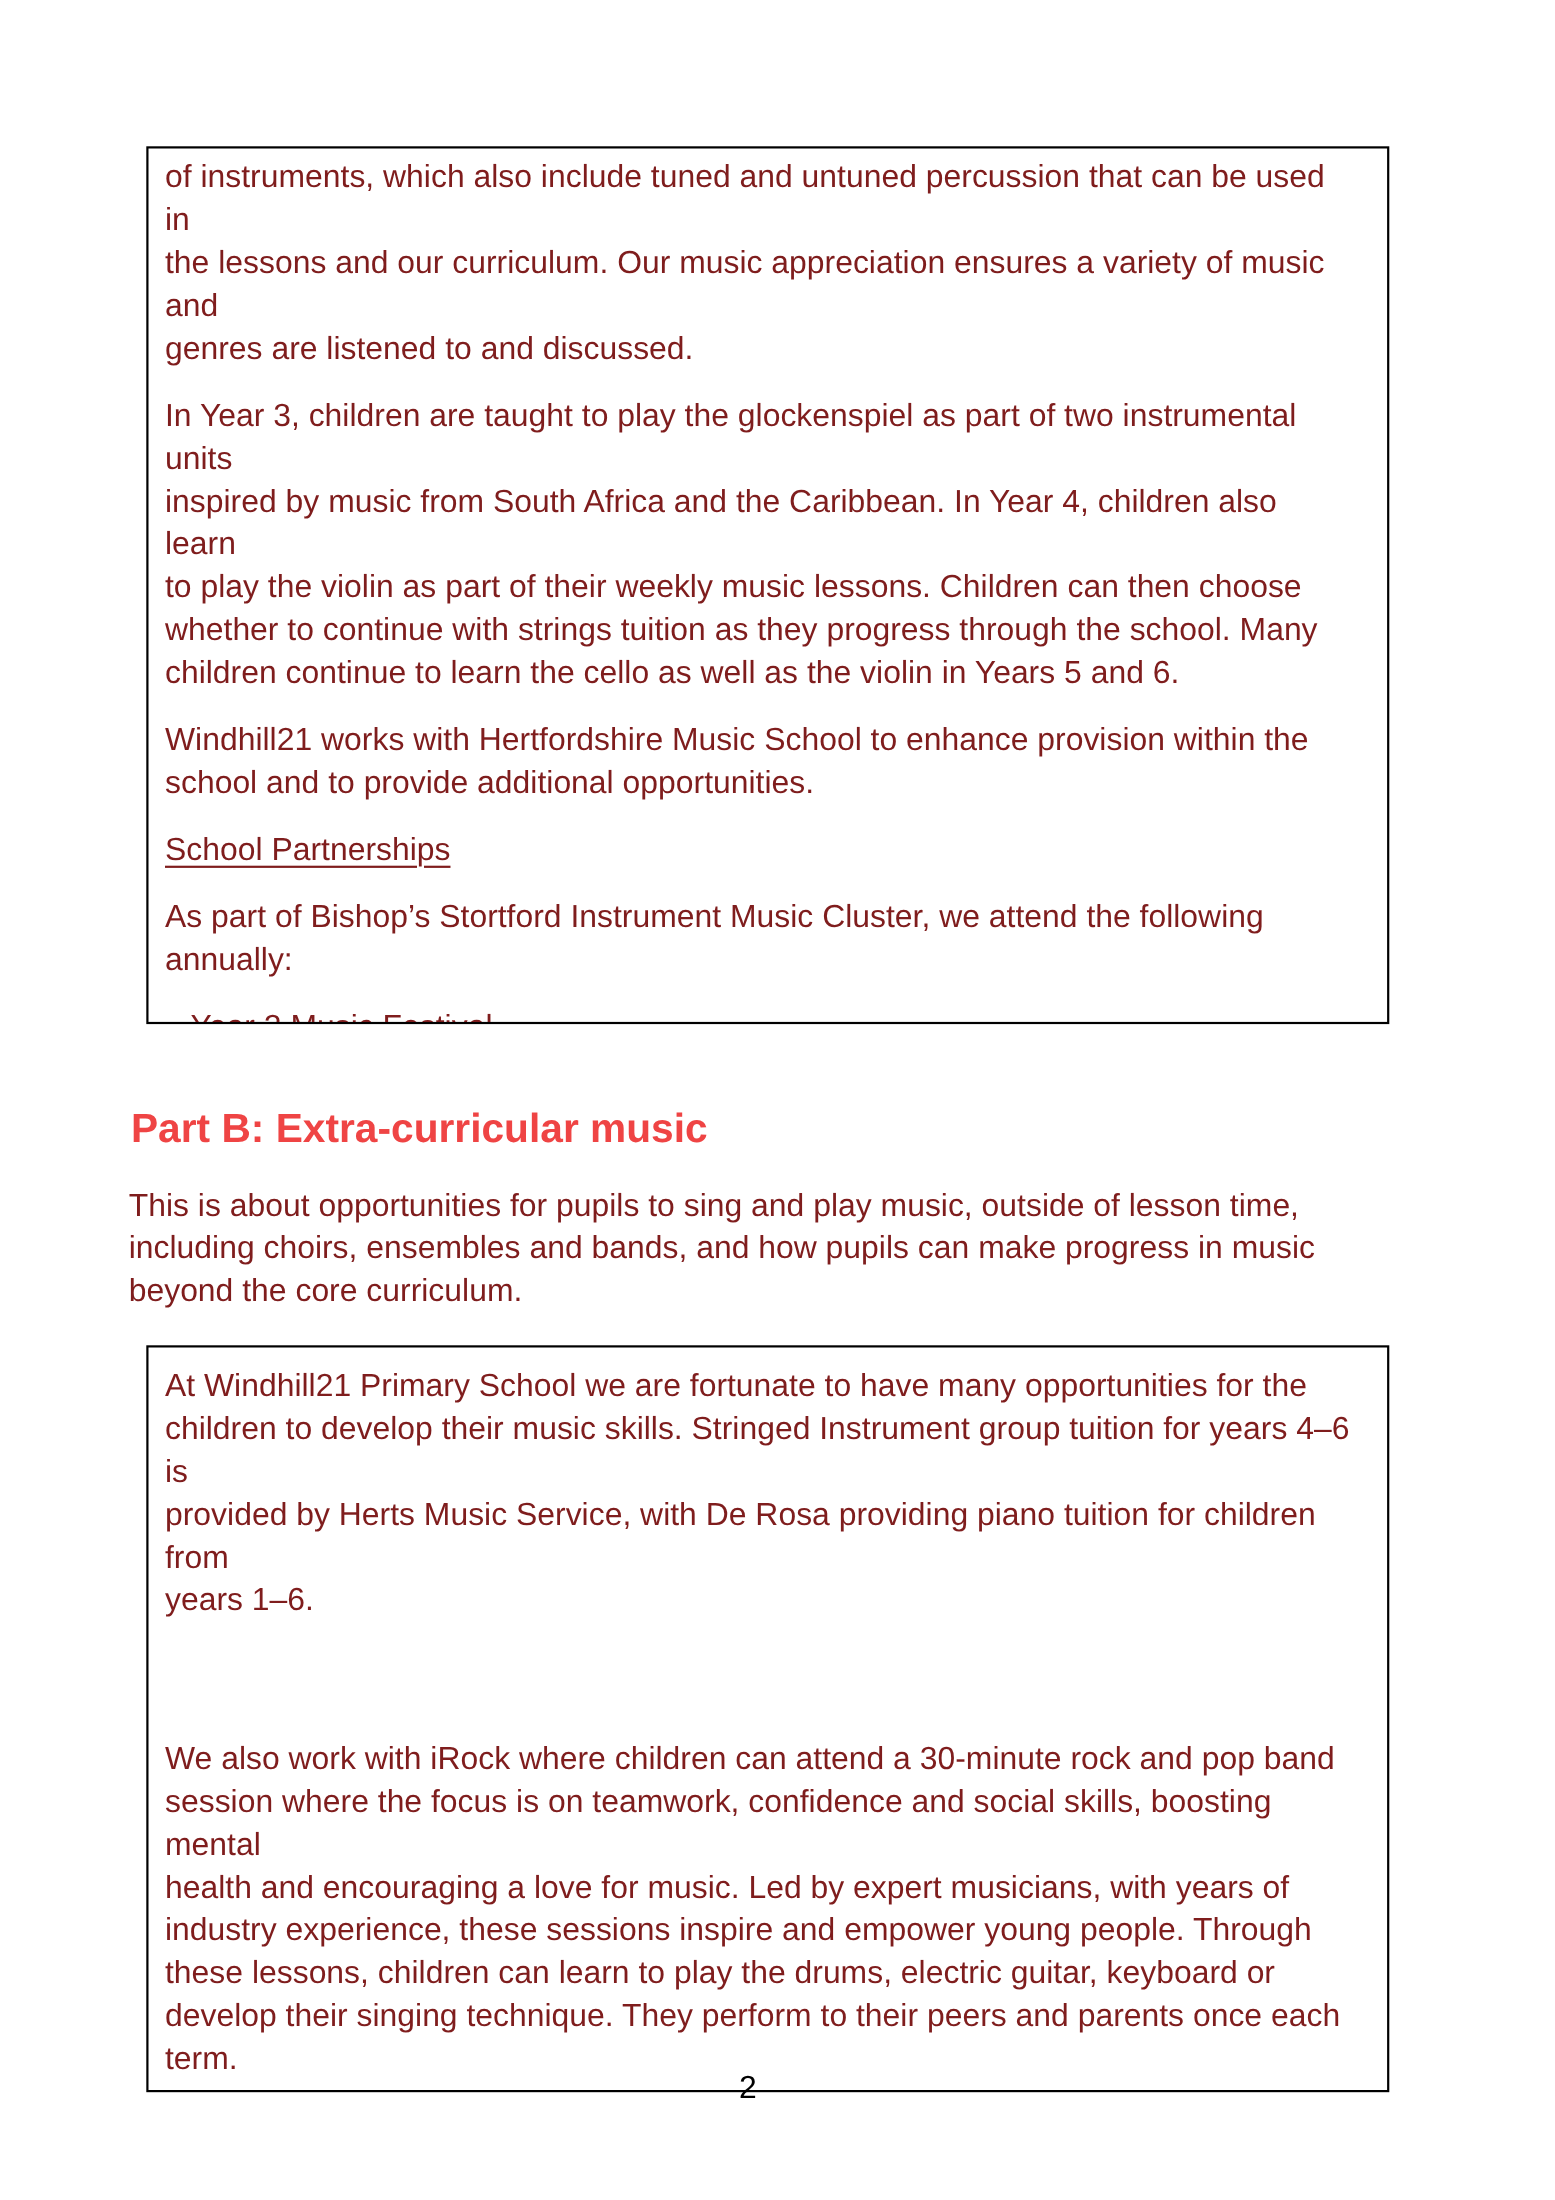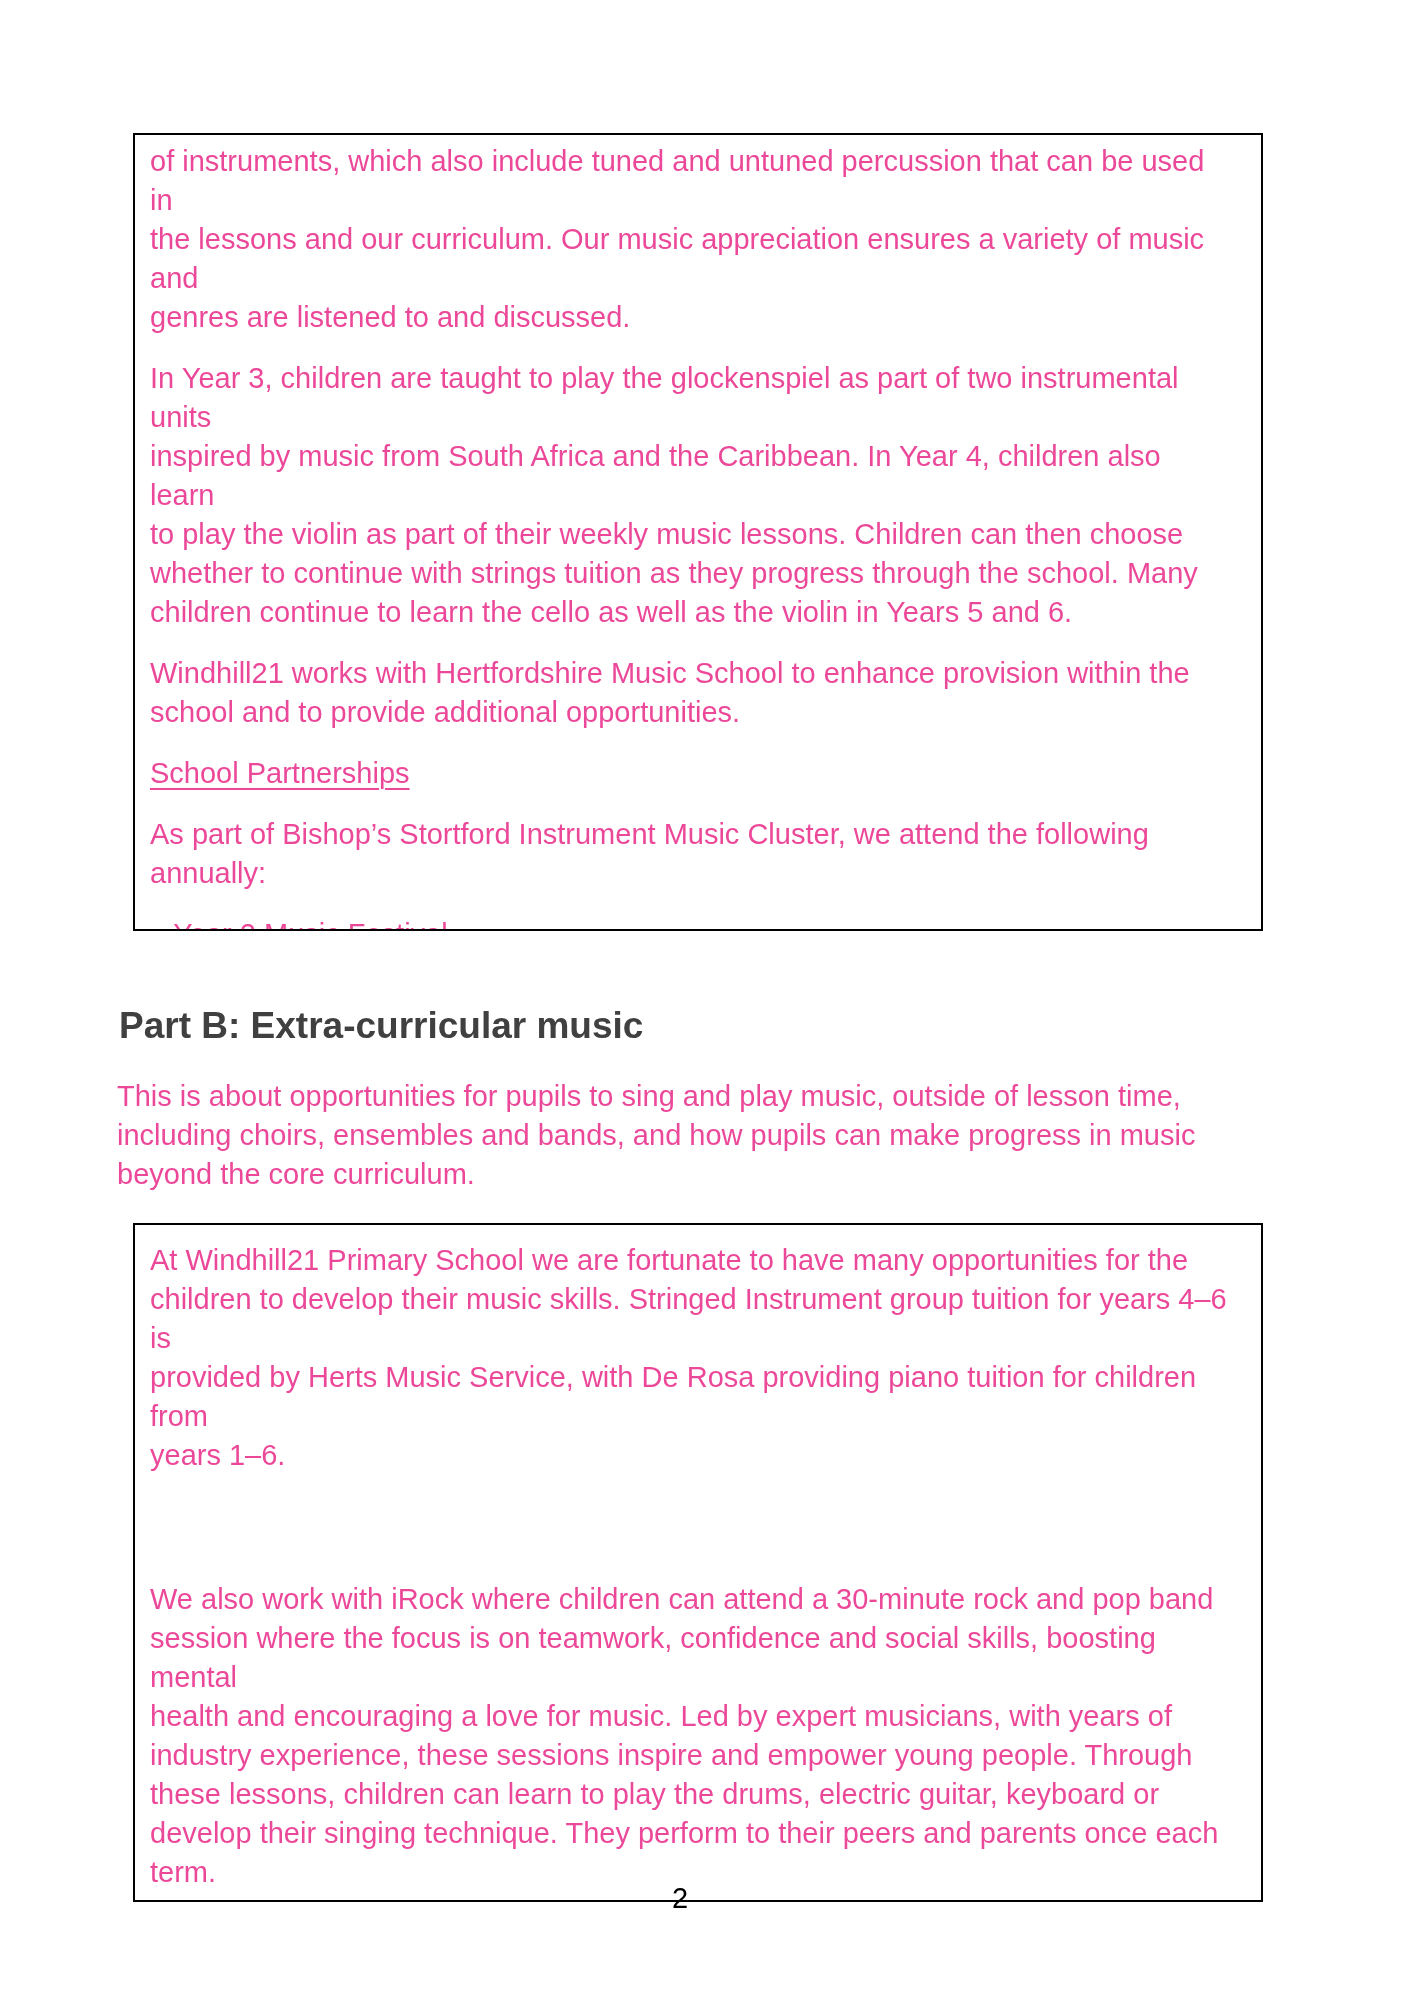--- a/index.html
+++ b/index.html
@@ -22,38 +22,38 @@
     overflow: hidden;
     background: #ffffff;
   }
   .box-curricular { top: 133px; height: 798px; }
   .box-extracurricular { top: 1223px; height: 679px; padding-top: 16px; }
   .textbox p, .intro-para {
     font-size: 29px;
     line-height: 39px;
     white-space: pre-line;
     margin-bottom: 22px;
-    color: #ec4899;
+    color: #7f1d1d;
   }
   .subheading {
     text-decoration: underline;
     text-decoration-thickness: 2px;
     text-underline-offset: 5px;
   }
   .bullet-item { display: flex; }
   .bullet-glyph { margin-right: 13px; }
   .blank-line { height: 61px; }
   .part-b-heading {
     position: absolute;
     left: 119px;
     top: 1003px;
     font-size: 37px;
     line-height: 46px;
     font-weight: bold;
-    color: #404040;
+    color: #ef4444;
     white-space: nowrap;
   }
   .intro-para {
     position: absolute;
     left: 117px;
     top: 1077px;
     width: 1170px;
   }
   .page-footer {
     position: absolute;

